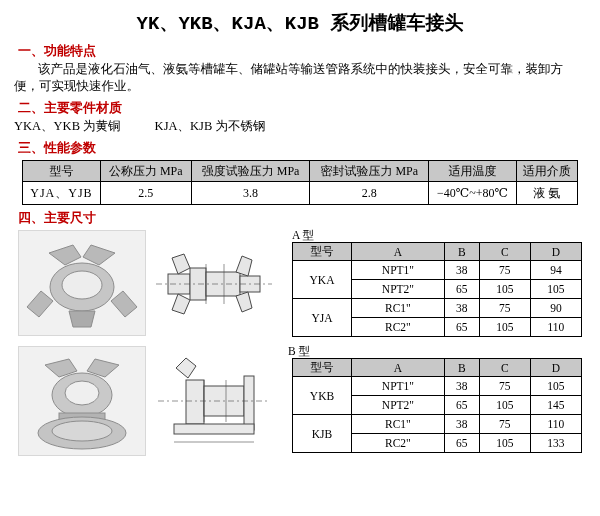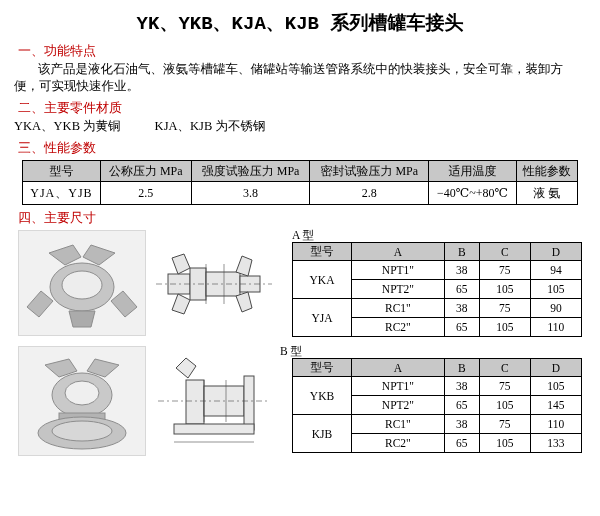--- a/index.html
+++ b/index.html
@@ -24,21 +24,21 @@
     text-align: center;
     font-size: 19px;
     font-weight: bold;
     letter-spacing: 0px;
     padding-top: 10px;
     padding-bottom: 2px;
     font-family: Liberation Mono, monospace;
   }
   .section-head {
     color: #c00000;
-    font-weight: normal;
+    font-weight: bold;
     font-size: 13px;
     margin: 4px 0 1px 18px;
   }
   .para {
     font-size: 12.5px;
     line-height: 17px;
     margin: 0 14px 0 14px;
     text-indent: 24px;
   }
   .matline {
@@ -94,21 +94,21 @@
   .img-mid-top { left: 150px; top: 2px; width: 128px; height: 104px; background:#ffffff; border:none;}
   .img-left-bot { left: 18px; top: 118px; width: 126px; height: 108px; }
   .img-mid-bot { left: 150px; top: 118px; width: 128px; height: 108px; background:#ffffff; border:none;}
 
   .type-label {
     position: absolute;
     font-size: 11.5px;
     font-family: "Liberation Serif", "DejaVu Serif", serif;
   }
   .label-a { left: 292px; top: 0px; }
-  .label-b { left: 280px; top: 116px; }
+  .label-b { left: 288px; top: 116px; }
 
   .dim-table {
     position: absolute;
     width: 290px;
     font-size: 11.5px;
   }
   .dim-table.a { left: 292px; top: 14px; }
   .dim-table.b { left: 292px; top: 130px; }
   .dim-table td {
     border: 1px solid #000000;
@@ -145,21 +145,21 @@
   <div class="section-head">三、性能参数</div>
 
   <table class="spec-table">
     <tbody>
         <tr class="hdr">
       <td>型号</td>
       <td>公称压力 MPa</td>
       <td>强度试验压力 MPa</td>
       <td>密封试验压力 MPa</td>
       <td>适用温度</td>
-      <td>性能参数</td>
+      <td>适用介质</td>
     </tr>
     <tr>
       <td class="rowlabel">YJA、YJB</td>
       <td>2.5</td>
       <td>3.8</td>
       <td>2.8</td>
       <td>−40℃~+80℃</td>
       <td>液 氨</td>
     </tr>
   </tbody>

